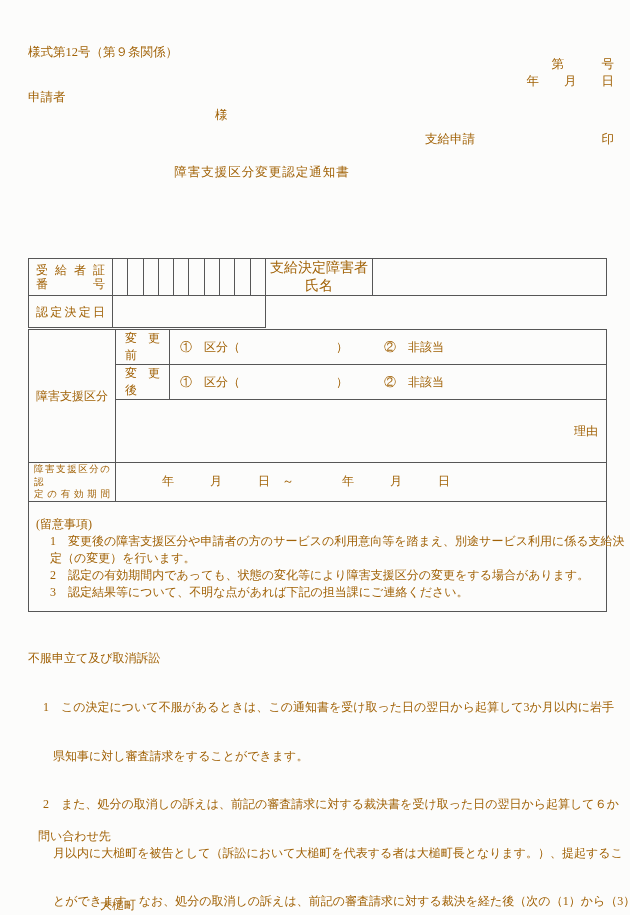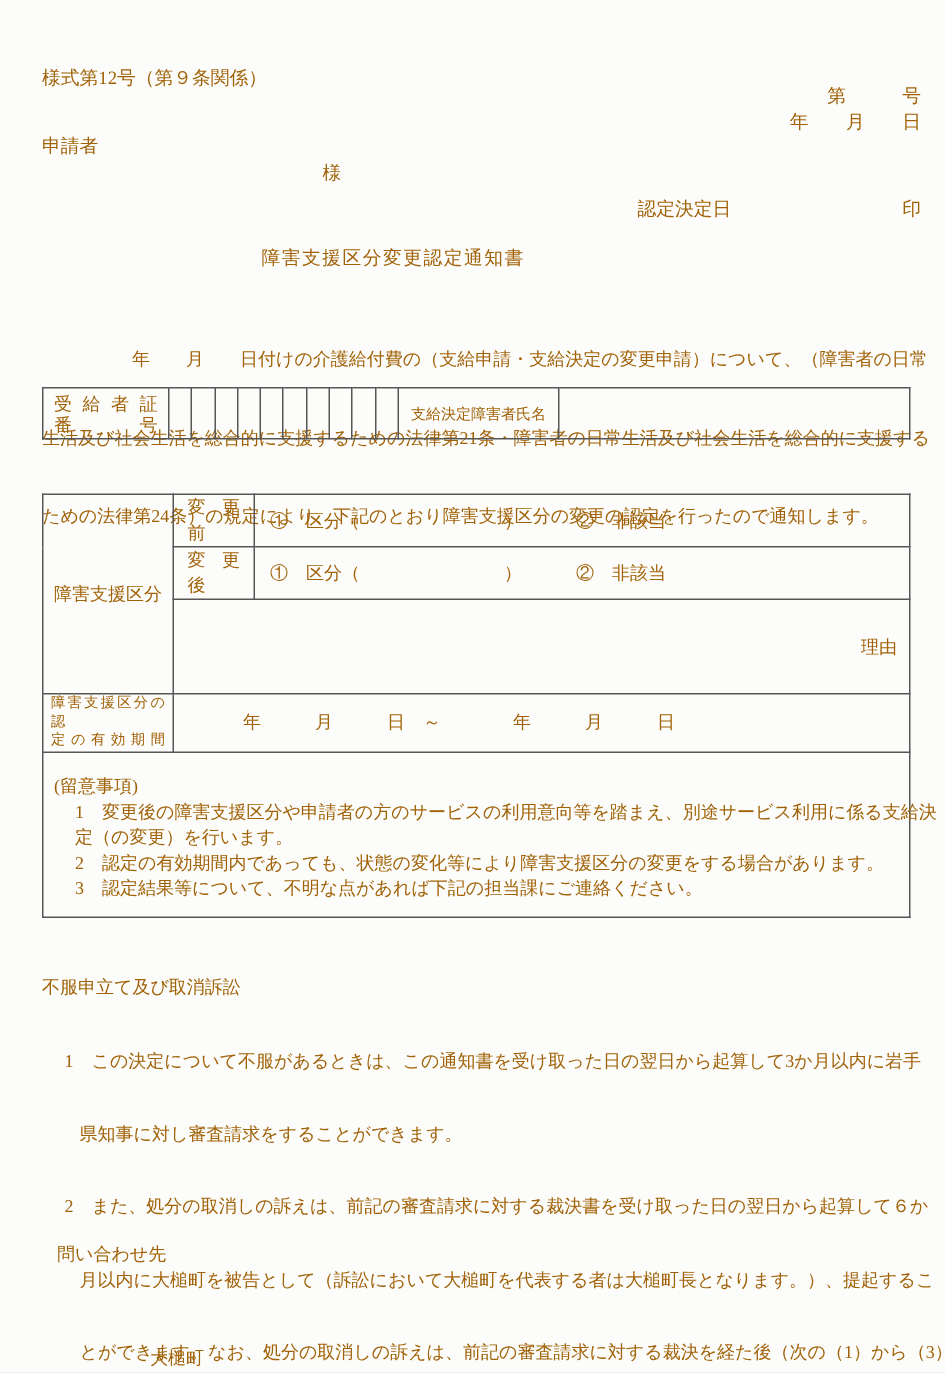--- a/index.html
+++ b/index.html
@@ -27,21 +27,21 @@
 
   
   table { border-collapse:collapse; table-layout:fixed; position:absolute; left:28px; }
   td { border:1px solid #565656; padding:0; vertical-align:middle; font-size:12px; }
   .t1 { top:258px; width:578px; }
   .t2 { top:329px; width:578px; }
   .ghost { border:none; background:transparent; }
   .jl { text-align:justify; text-align-last:justify; }
   .lblpad { padding:0 7px; line-height:14px; }
   .digit-cell { height:33px; }
-  .name-lbl { font-size:10px; text-align:center; }
+  .name-lbl { font-size:14px; text-align:center; }
   .sub-lbl  { padding:0 9px; }
   .cnt { white-space:pre; padding-left:10px; }
   .reason-cell { vertical-align:top; padding:8px 8px 0 8px; white-space:pre; }
   .vlabel { font-size:9.5px; line-height:12.5px; padding:0 5px; }
   .period-cell { white-space:pre; padding-left:46px; }
   .notes-cell { vertical-align:top; padding:14px 5px 0 5px; line-height:17px; }
   .notes-cell div { white-space:pre; }
   .nt { margin-left:2px; }
   .n1 { margin-left:16px; }
   .nc { margin-left:16px; }
@@ -61,31 +61,26 @@
 <body>
 
 <div class="page">
 
   <div class="abs form-number">様式第12号（第９条関係）</div>
   <div class="abs doc-number">第　　　号</div>
   <div class="abs issue-date">年　　月　　日</div>
   <div class="abs applicant">申請者</div>
   <div class="abs honorific">様</div>
   <div class="abs issuer-row">
-    <span>認定決定日</span>
+    <span>支給申請</span>
     <span>印</span>
   </div>
 
   <div class="abs doc-title">障害支援区分変更認定通知書</div>
 
-  <div class="abs intro">
-    <div>　　　　　年　　月　　日付けの介護給付費の（支給申請・支給決定の変更申請）について、（障害者の日常</div>
-    <div>生活及び社会生活を総合的に支援するための法律第21条・障害者の日常生活及び社会生活を総合的に支援する</div>
-    <div>ための法律第24条）の規定により、下記のとおり障害支援区分の変更の認定を行ったので通知します。</div>
-  </div>
 
   <table class="t1">
     <colgroup>
       <col style="width:84px">
       <col style="width:15.3px">
         <col style="width:15.3px">
         <col style="width:15.3px">
         <col style="width:15.3px">
         <col style="width:15.3px">
       <col style="width:15.3px">
@@ -107,20 +102,27 @@
       <td class="digit-cell"></td>
       <td class="digit-cell"></td>
       <td class="digit-cell"></td>
       <td class="digit-cell"></td>
       <td class="digit-cell"></td>
       <td class="digit-cell"></td>
       <td class="digit-cell"></td>
       <td class="digit-cell"></td>
       <td class="name-lbl">支給決定障害者氏名</td>
       <td></td>
+    </tr>
+    <tr style="height:32px;">
+      <td>
+        <div class="jl lblpad">認定決定日</div>
+      </td>
+      <td colspan="10"></td>
+      <td colspan="2" class="ghost"></td>
     </tr>
   </tbody>
     </table>
 
   <table class="t2">
     <colgroup>
         <col style="width:87px">
         <col style="width:54px">
         <col style="width:437px">
       </colgroup>

